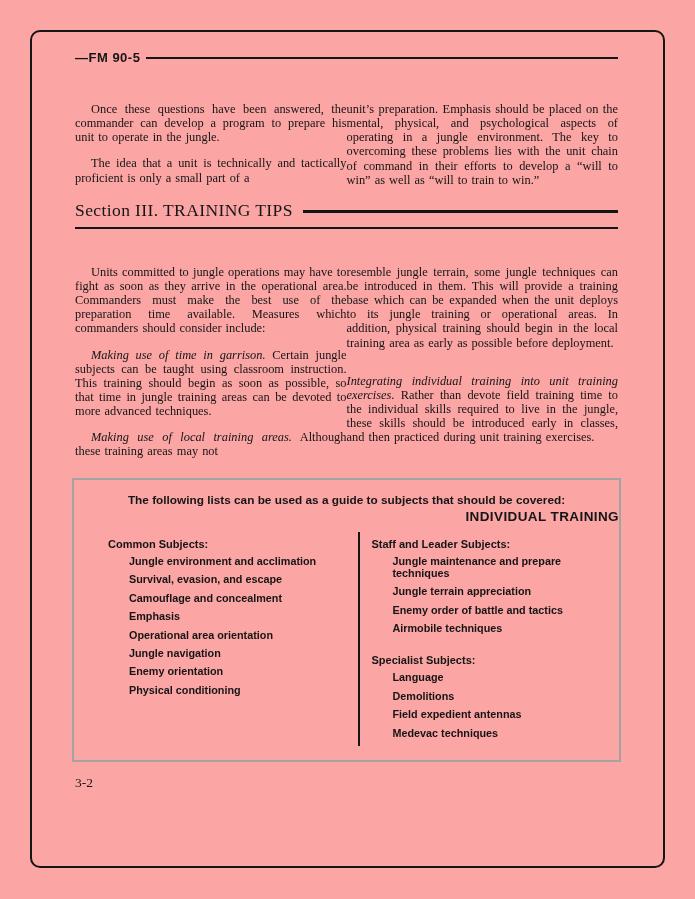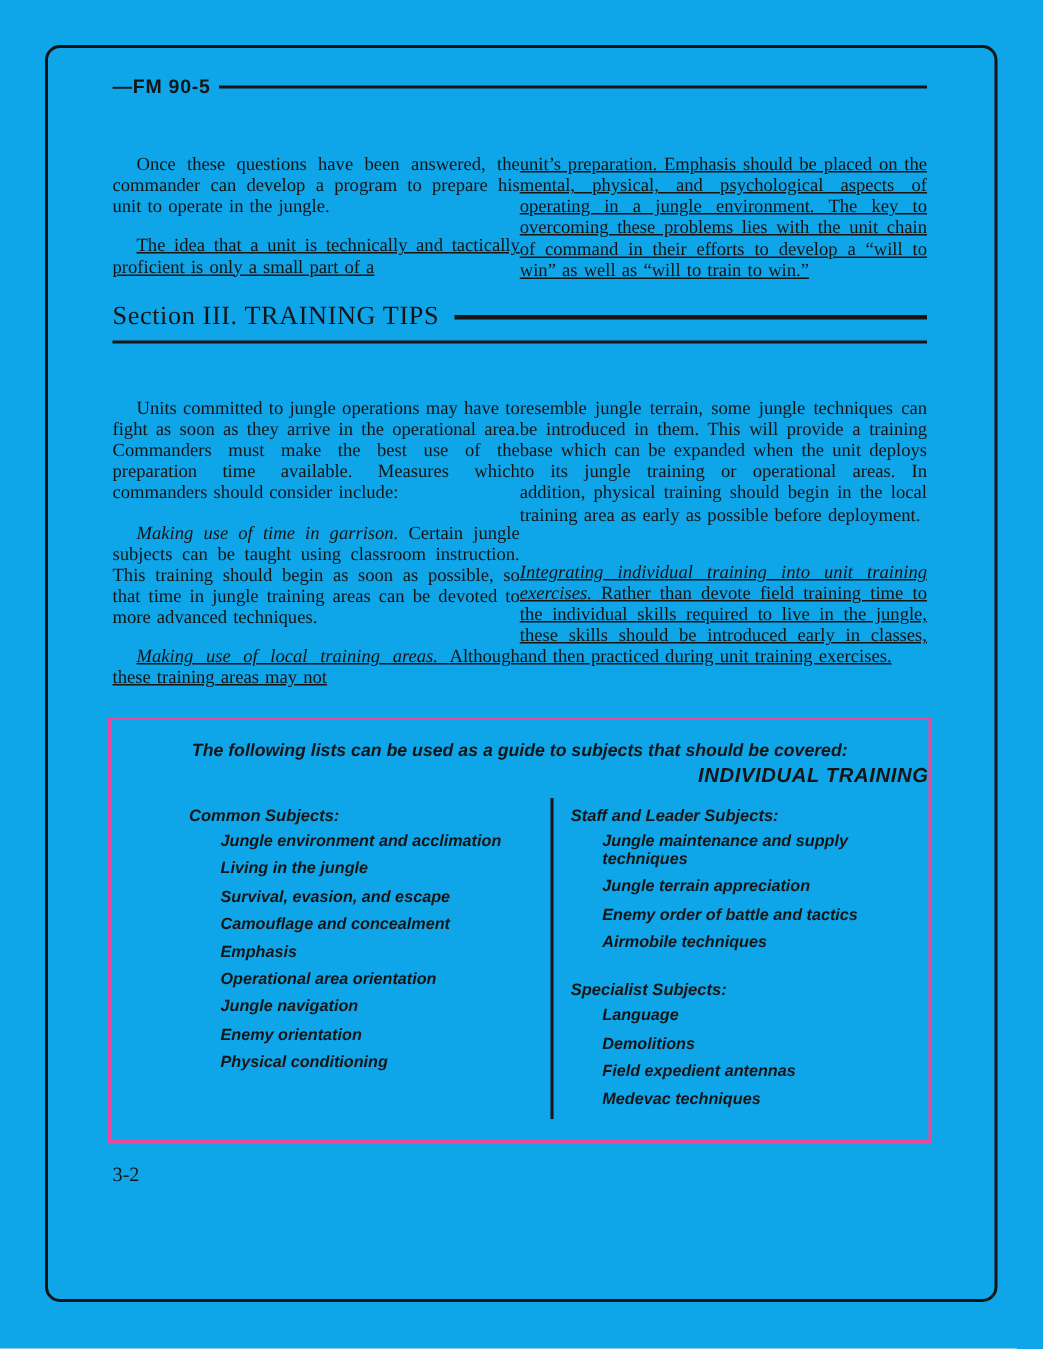--- a/index.html
+++ b/index.html
@@ -1,21 +1,21 @@
 <!DOCTYPE html>
 <html><head>
 <meta charset="utf-8">
 <style>
   html, body { margin: 0; padding: 0; background: #e8e8e8; }
   .page {
     position: relative;
     width: 695px;
     height: 899px;
     margin: 0 auto;
-    background: #0ea5e9;
+    background: #fca5a5;
     color: #151515;
     font-family: "Liberation Serif", serif;
     overflow: hidden;
     box-sizing: border-box;
   }
   .page-border {
     position: absolute;
     left: 30px; top: 30px; right: 30px; bottom: 31px;
     border: 2px solid #151515;
     border-radius: 10px;
@@ -38,62 +38,61 @@
   
   .columns { display: flex; }
   .col { flex: 1; min-width: 0; }
   .para {
     margin: 0 0 12px 0;
     font-size: 12.4px;
     line-height: 1.14;
     text-align: justify;
     word-spacing: 1px;
   }
-  .para:last-child { margin-bottom: 0; text-decoration: underline; }
+  .para:last-child { margin-bottom: 0; }
   .indent { text-indent: 16px; }
   .intro-columns { margin-top: 37px; }
   .lead { font-style: italic; }
   .gap-top { margin-top: 24px; }
   
   .section-heading-row { display: flex; align-items: center; margin-top: 13px; }
   .section-title {
     margin: 0;
     font-size: 17.5px;
     font-weight: normal;
     letter-spacing: 0.4px;
     white-space: nowrap;
   }
   .heading-rule { flex: 1; height: 2.5px; background: #151515; margin-left: 10px; margin-top: 2px; }
   .heading-underline { height: 2px; background: #151515; margin-top: 6px; }
   .section-columns { margin-top: 36px; }
   
   .training-box {
-    border: 2px solid #ec4899;
+    border: 2px solid #a3a3a3;
     margin: 19px -3px 0;
     padding: 13px 0 0 0;
-    font-style: italic;
   }
   .box-title {
     margin: 0;
     text-align: center;
     font-family: "Liberation Sans", sans-serif;
     font-weight: bold;
     font-size: 11.8px;
   }
   .box-heading {
     margin: 2px 0 8px;
     text-align: right;
     font-family: "Liberation Sans", sans-serif;
     font-weight: bold;
     font-size: 13.5px;
     letter-spacing: 0.4px;
   }
   .box-columns { display: flex; padding-bottom: 14px; min-height: 214px; }
   .box-col { flex: 1; min-width: 0; padding-top: 6px; }
-  .box-col.left-col { padding-left: 34px; padding-right: 10px; margin-left: 18px; }
+  .box-col.left-col { padding-left: 34px; padding-right: 10px; }
   .box-col.right-col { border-left: 2px solid #151515; padding-left: 12px; padding-right: 8px; }
   .box-subheader {
     margin: 0 0 2px 0;
     font-family: "Liberation Sans", sans-serif;
     font-weight: bold;
     font-size: 11px;
   }
   .box-subheader.spaced { margin-top: 19px; }
   .subject-list { list-style: none; margin: 0; padding: 0 0 0 21px; }
   .subject-list li {
@@ -153,35 +152,34 @@
 
     <div class="training-box">
       <p class="box-title">The following lists can be used as a guide to subjects that should be covered:</p>
       <p class="box-heading">INDIVIDUAL TRAINING</p>
       <div class="box-columns">
         <div class="box-col left-col">
           <p class="box-subheader">Common Subjects:</p>
           <ul class="subject-list">
 
           <li>Jungle environment and acclimation</li>
-              <li>Living in the jungle</li>
               <li>Survival, evasion, and escape</li>
               <li>Camouflage and concealment</li>
               <li>Emphasis</li>
               <li>Operational area orientation</li>
               <li>Jungle navigation</li>
               <li>Enemy orientation</li>
               <li>Physical conditioning</li>
             </ul>
         </div>
         <div class="box-col right-col">
           <p class="box-subheader">Staff and Leader Subjects:</p>
           <ul class="subject-list">
 
-          <li>Jungle maintenance and supply techniques</li>
+          <li>Jungle maintenance and prepare techniques</li>
               <li>Jungle terrain appreciation</li>
               <li>Enemy order of battle and tactics</li>
               <li>Airmobile techniques</li>
             </ul>
           <p class="box-subheader spaced">Specialist Subjects:</p>
           <ul class="subject-list">
 
           <li>Language</li>
               <li>Demolitions</li>
               <li>Field expedient antennas</li>

